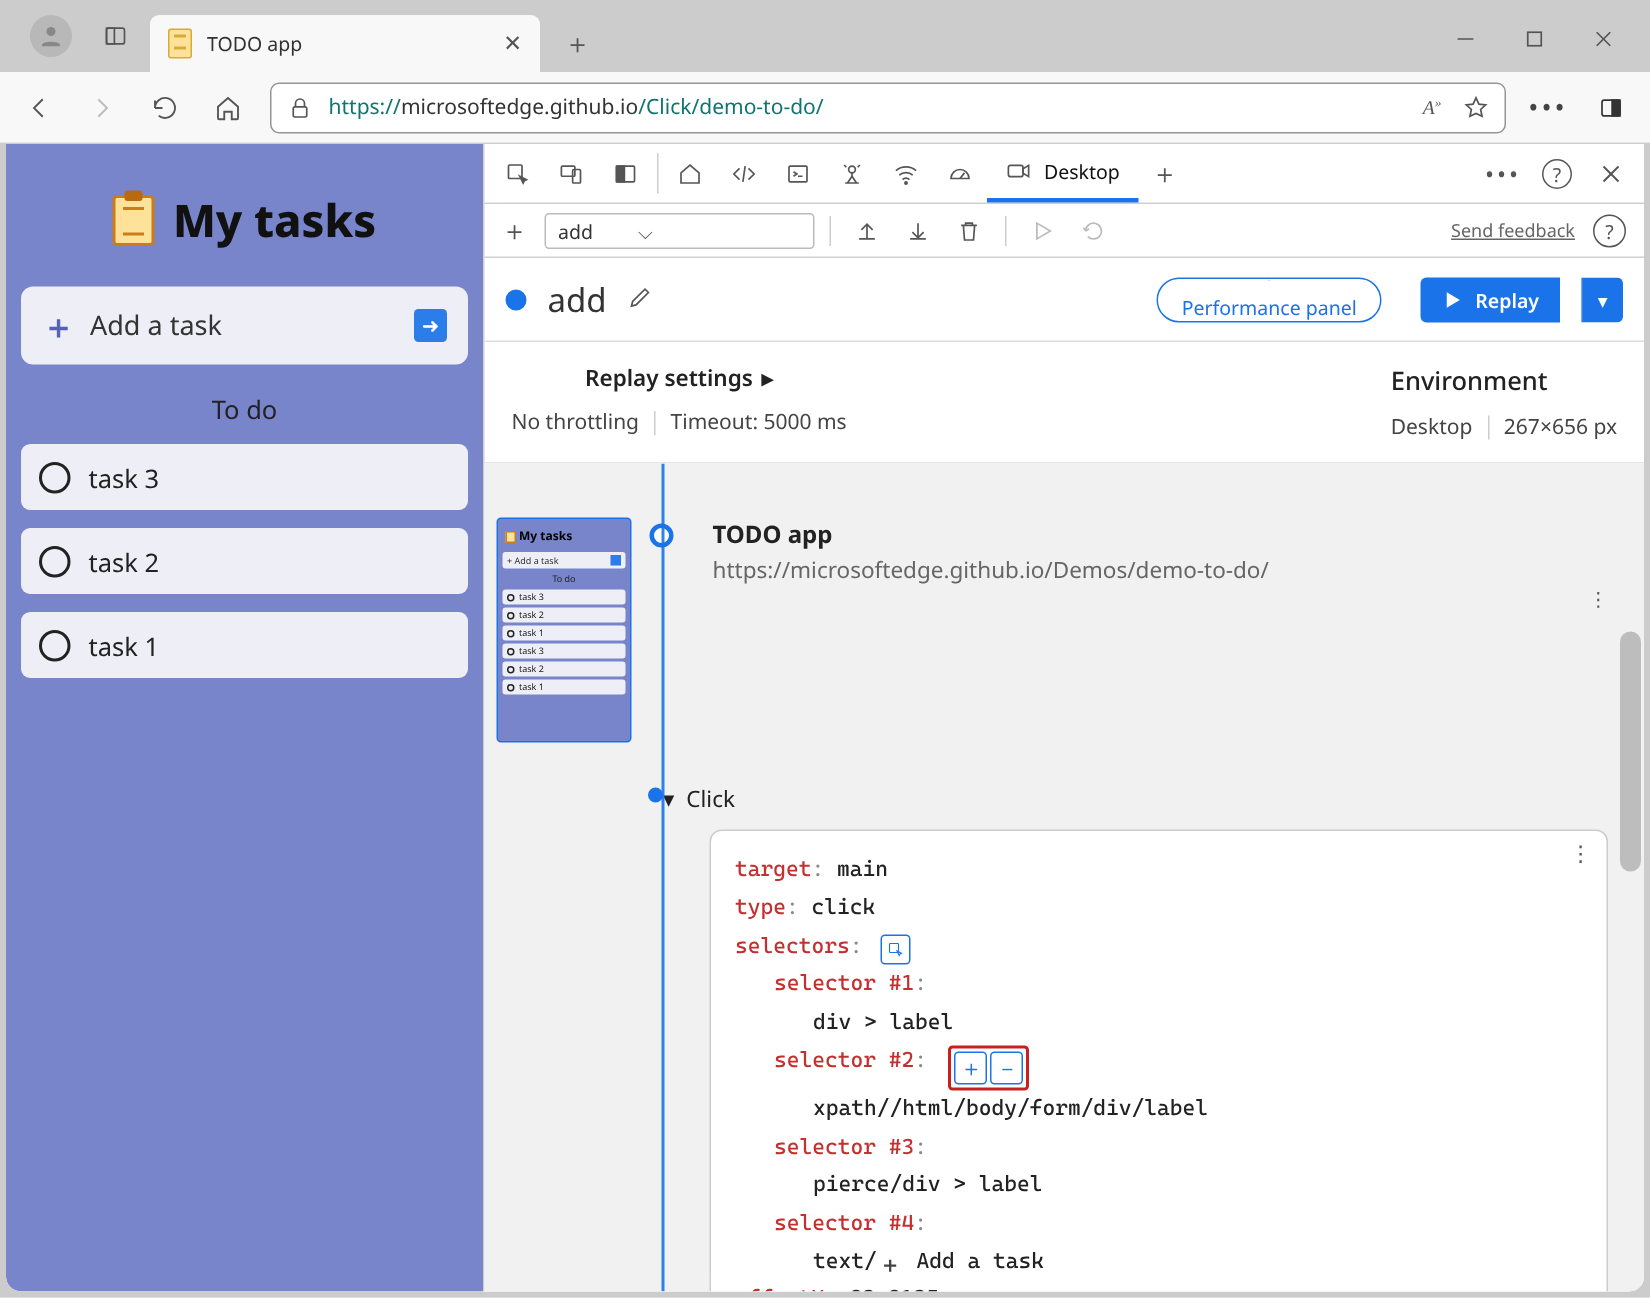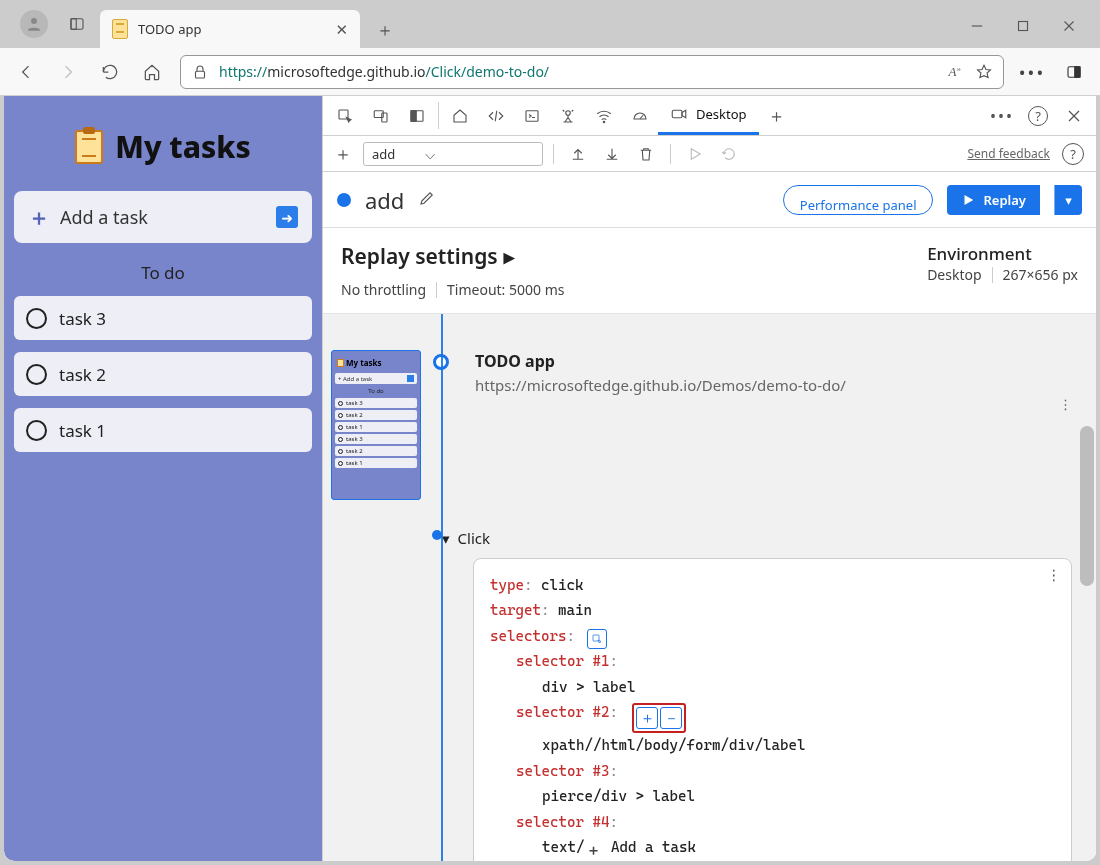--- a/index.html
+++ b/index.html
@@ -60,29 +60,29 @@
 .dt-ico { width:28px; height:28px; display:flex; align-items:center; justify-content:center; color:#555; cursor:pointer; }
 .dt-ico.disabled { color:#bbb; cursor:default; }
 .dt-toolbar .feedback { margin-left:auto; color:#666; text-decoration:underline; margin-right:6px; font-size:12px; cursor:pointer; }
 .dt-toolbar .help { width:22px; height:22px; border:1.5px solid #555; border-radius:50%; display:flex; align-items:center; justify-content:center; font-size:13px; color:#555; margin-right:6px; }
 
 .dt-header2 { height:56px; border-bottom:1px solid #ddd; display:flex; align-items:center; padding:0 14px; gap:14px; }
 .rec-dot { width:14px; height:14px; background:#1a73e8; border-radius:50%; }
 .rec-title { font-size:22px; color:#333; }
 .edit-ico { color:#555; }
 .dt-header2 .btn-outline { margin-left:auto; border:1px solid #1a73e8; color:#1a73e8; border-radius:18px; height:30px; padding:0 16px; display:flex; align-items:center; gap:8px; cursor:pointer;flex-direction:column; }
-.dt-header2 .btn-primary { background:#1a73e8; color:#fff; border-radius:4px 0 0 4px; height:30px; padding:0 14px; display:flex; align-items:center; gap:8px; font-weight:600; cursor:pointer; }
+.dt-header2 .btn-primary { background:#1a73e8; color:#fff; border-radius:4px 0 0 4px; height:30px; padding:0 14px; display:flex; align-items:center; gap:8px; font-weight:600; margin-left:12px; cursor:pointer; }
 .dt-header2 .btn-primary-split { background:#1a73e8; color:#fff; border-left:1px solid rgba(255,255,255,.4); border-radius:0 4px 4px 0; height:30px; width:28px; display:flex; align-items:center; justify-content:center; cursor:pointer; }
 
 .dt-settings { padding:14px 18px; border-bottom:1px solid #e5e5e5; display:flex; }
-.dt-settings .left h3 { font-size:21px; color:#222; display:flex; align-items:center; gap:6px; margin-bottom:10px; font-weight:600;}
+.dt-settings .left h3 { font-size:15px; color:#222; display:flex; align-items:center; gap:6px; margin-bottom:10px; font-weight:600;justify-content:center;}
 .dt-settings .left .sub { color:#444; font-size:14px; display:flex; gap:10px; align-items:center; }
 .dt-settings .left .sub .divider { width:1px; height:16px; background:#ccc; }
 .dt-settings .right { margin-left:auto; text-align:left; }
-.dt-settings .right h3 { font-size:17px; color:#222; font-weight:500; }
+.dt-settings .right h3 { font-size:17px; color:#222; margin-bottom:10px; font-weight:500; }
 .dt-settings .right .sub { color:#444; font-size:14px; display:flex; align-items:center; gap:10px;}
 
 .dt-body { flex:1; background:#f1f1f1; position:relative; overflow:hidden; padding-bottom:20px; }
 .timeline { position:absolute; left:118px; top:0; bottom:0; width:2px; background:#1a73e8; opacity:.9; }
 .step-row { display:flex; align-items:flex-start; margin-left:8px; margin-top:36px; }
 .thumb { width:90px; height:150px; border:1px solid #1a73e8; border-radius:3px; background:#7885ca; overflow:hidden; font-size:7px; position:relative; }
 .thumb .th-inner{ padding:3px; display:flex; flex-direction:column; gap:2px;}
 .thumb .th-title{background:transparent;color:#000;font-weight:700;font-size:8px;padding:3px 2px;display:flex;gap:2px;align-items:center;}
 .thumb .th-title .ficon{width:7px;height:8px;background:#ffe29a;border:1px solid #cc7a1a;}
 .thumb .th-add{background:#edeef6;border-radius:2px;height:11px;font-size:6px;display:flex;align-items:center;padding:0 3px;color:#333;}
@@ -444,22 +444,22 @@
         <div class="click-box">
           <div style="display:flex;align-items:flex-start">
             <div class="marker small" style="margin-left:-41px"></div>
             <div class="click-header">
               <span>▾</span>
               <span>Click</span>
             </div>
           </div>
           <div class="click-panel">
             <div class="menu2">⋮</div>
+            <div class="kv"><span class="k">target</span><span class="s">: </span><span>main</span></div>
             <div class="kv"><span class="k">type</span><span class="s">: </span><span>click</span></div>
-            <div class="kv"><span class="k">target</span><span class="s">: </span><span>main</span></div>
             <div class="kv"><span class="k">selectors</span><span class="s">: </span>
               <span class="sel-icon">
                   <svg viewBox="0 0 24 24">
                     <rect x="4" y="4" width="12" height="12" rx="1"></rect>
                     <path d="M14 14l6 3-2 1-1 2z"></path>
                   </svg>
                 </span>
             </div>
             <div class="kv indent1"><span class="k">selector #1</span><span class="s">:</span></div>
             <div class="kv indent2"><span>div &gt; label</span></div>

